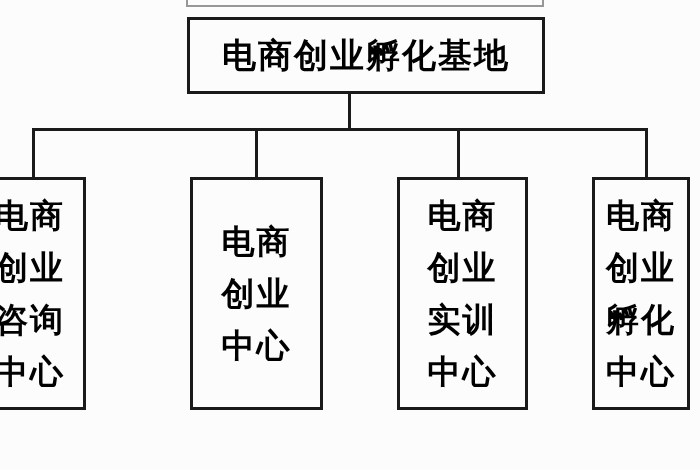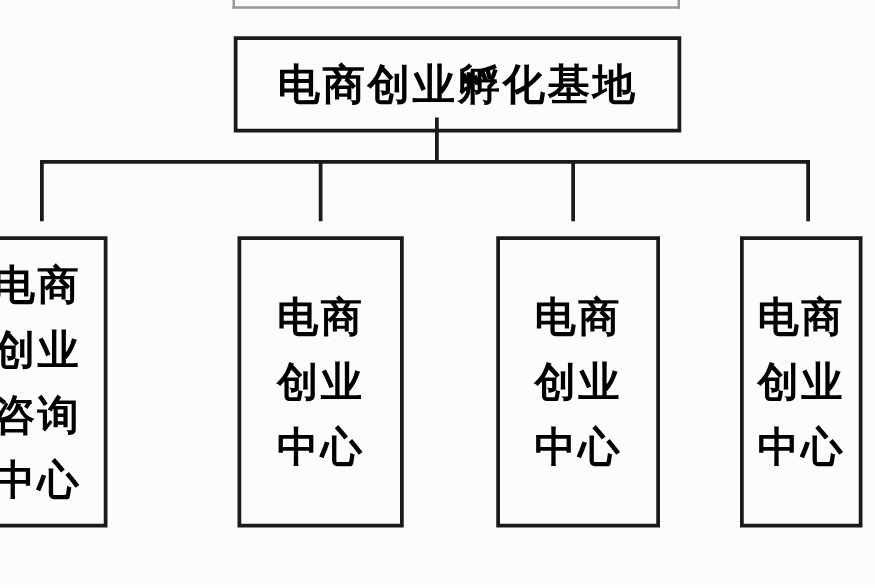--- a/index.html
+++ b/index.html
@@ -26,21 +26,20 @@
     border-top: none;
   }
   .node {
     position: absolute;
     box-sizing: border-box;
     border: 3px solid var(--line, #1a1a1a);
     background: var(--bg, #fcfcfc);
     display: flex;
     align-items: center;
     justify-content: center;
-    margin-top: 12px;
   }
   .root-box {
     left: 187px;
     top: 17px;
     width: 358px;
     height: 77px;
     font-size: 34px;
     font-weight: 600;
     letter-spacing: 2px;
     white-space: nowrap;
@@ -99,22 +98,24 @@
 
   <div class="node child-box child-2">
     <span class="zh-line">电商</span>
     <span class="zh-line">创业</span>
     <span class="zh-line">中心</span>
   </div>
 
   <div class="node child-box child-3">
     <span class="zh-line">电商</span>
     <span class="zh-line">创业</span>
+    <span class="zh-line">实训</span>
     <span class="zh-line">中心</span>
   </div>
 
   <div class="node child-box child-4">
     <span class="zh-line">电商</span>
     <span class="zh-line">创业</span>
+    <span class="zh-line">孵化</span>
     <span class="zh-line">中心</span>
   </div>
 
 </div>
 
 </body></html>

